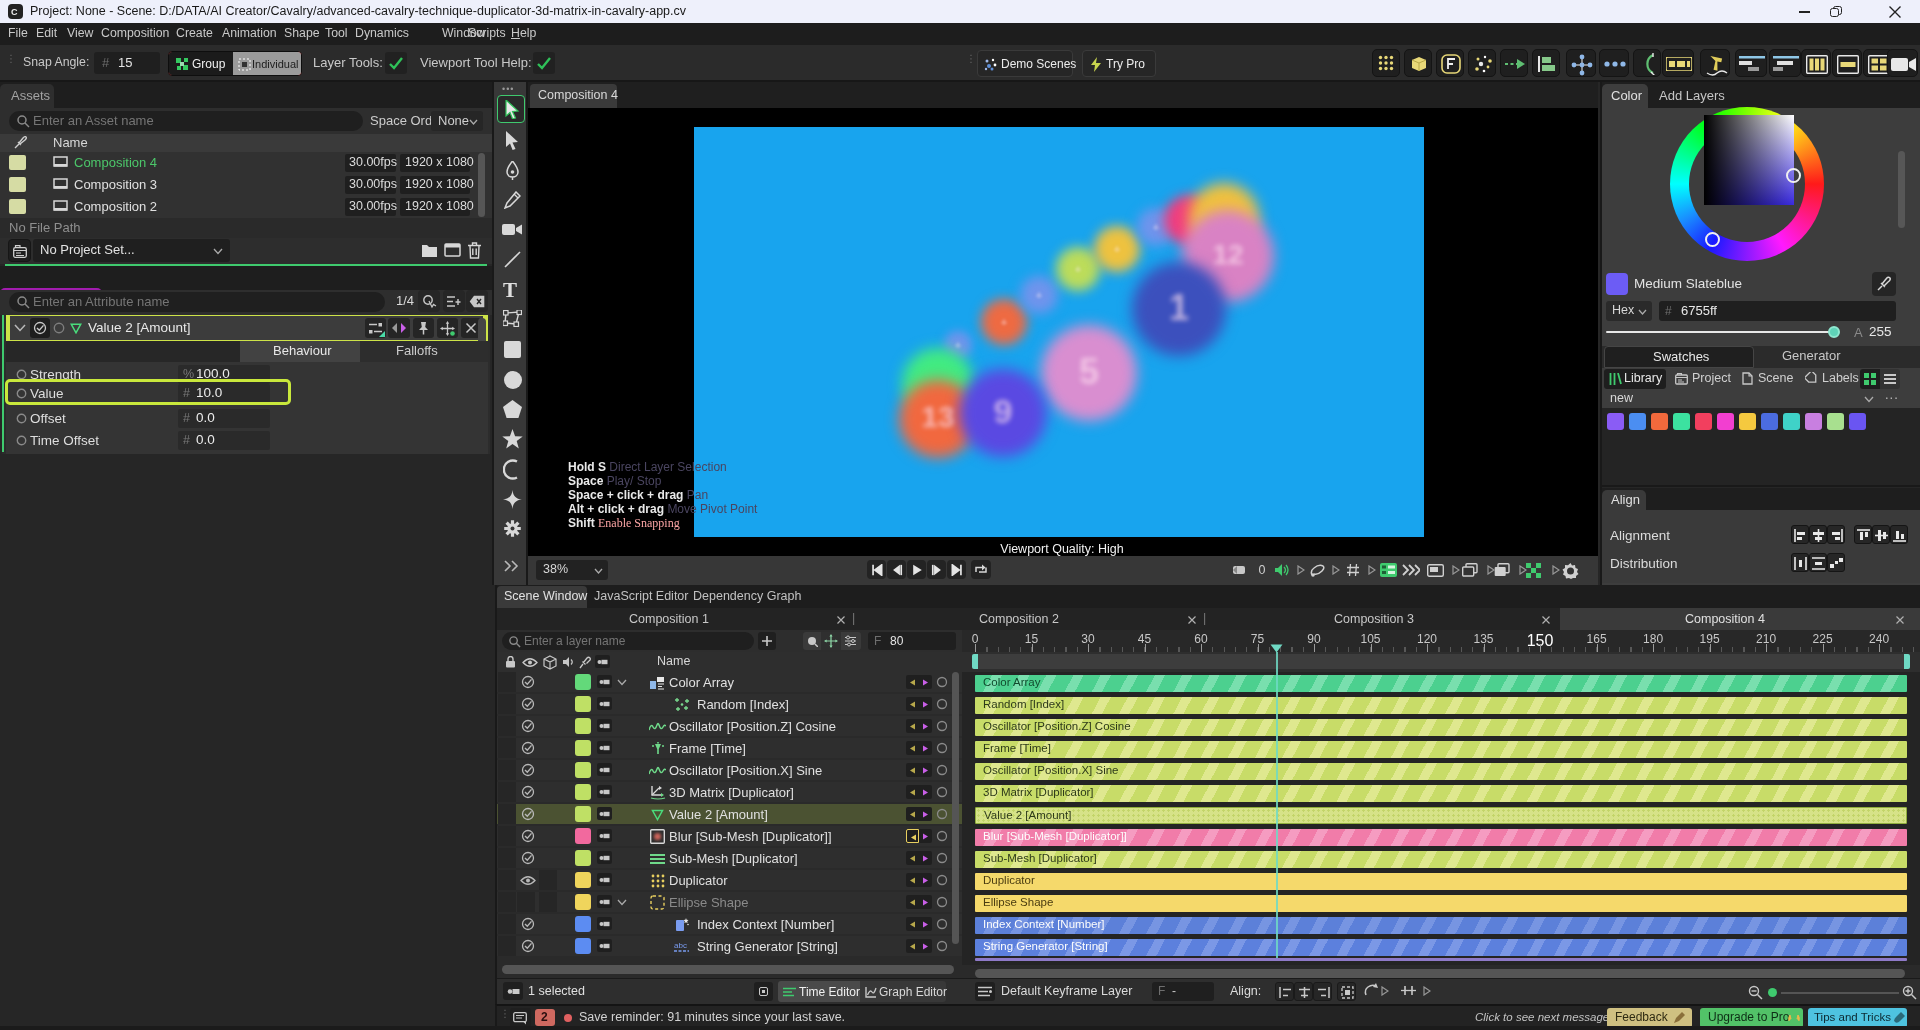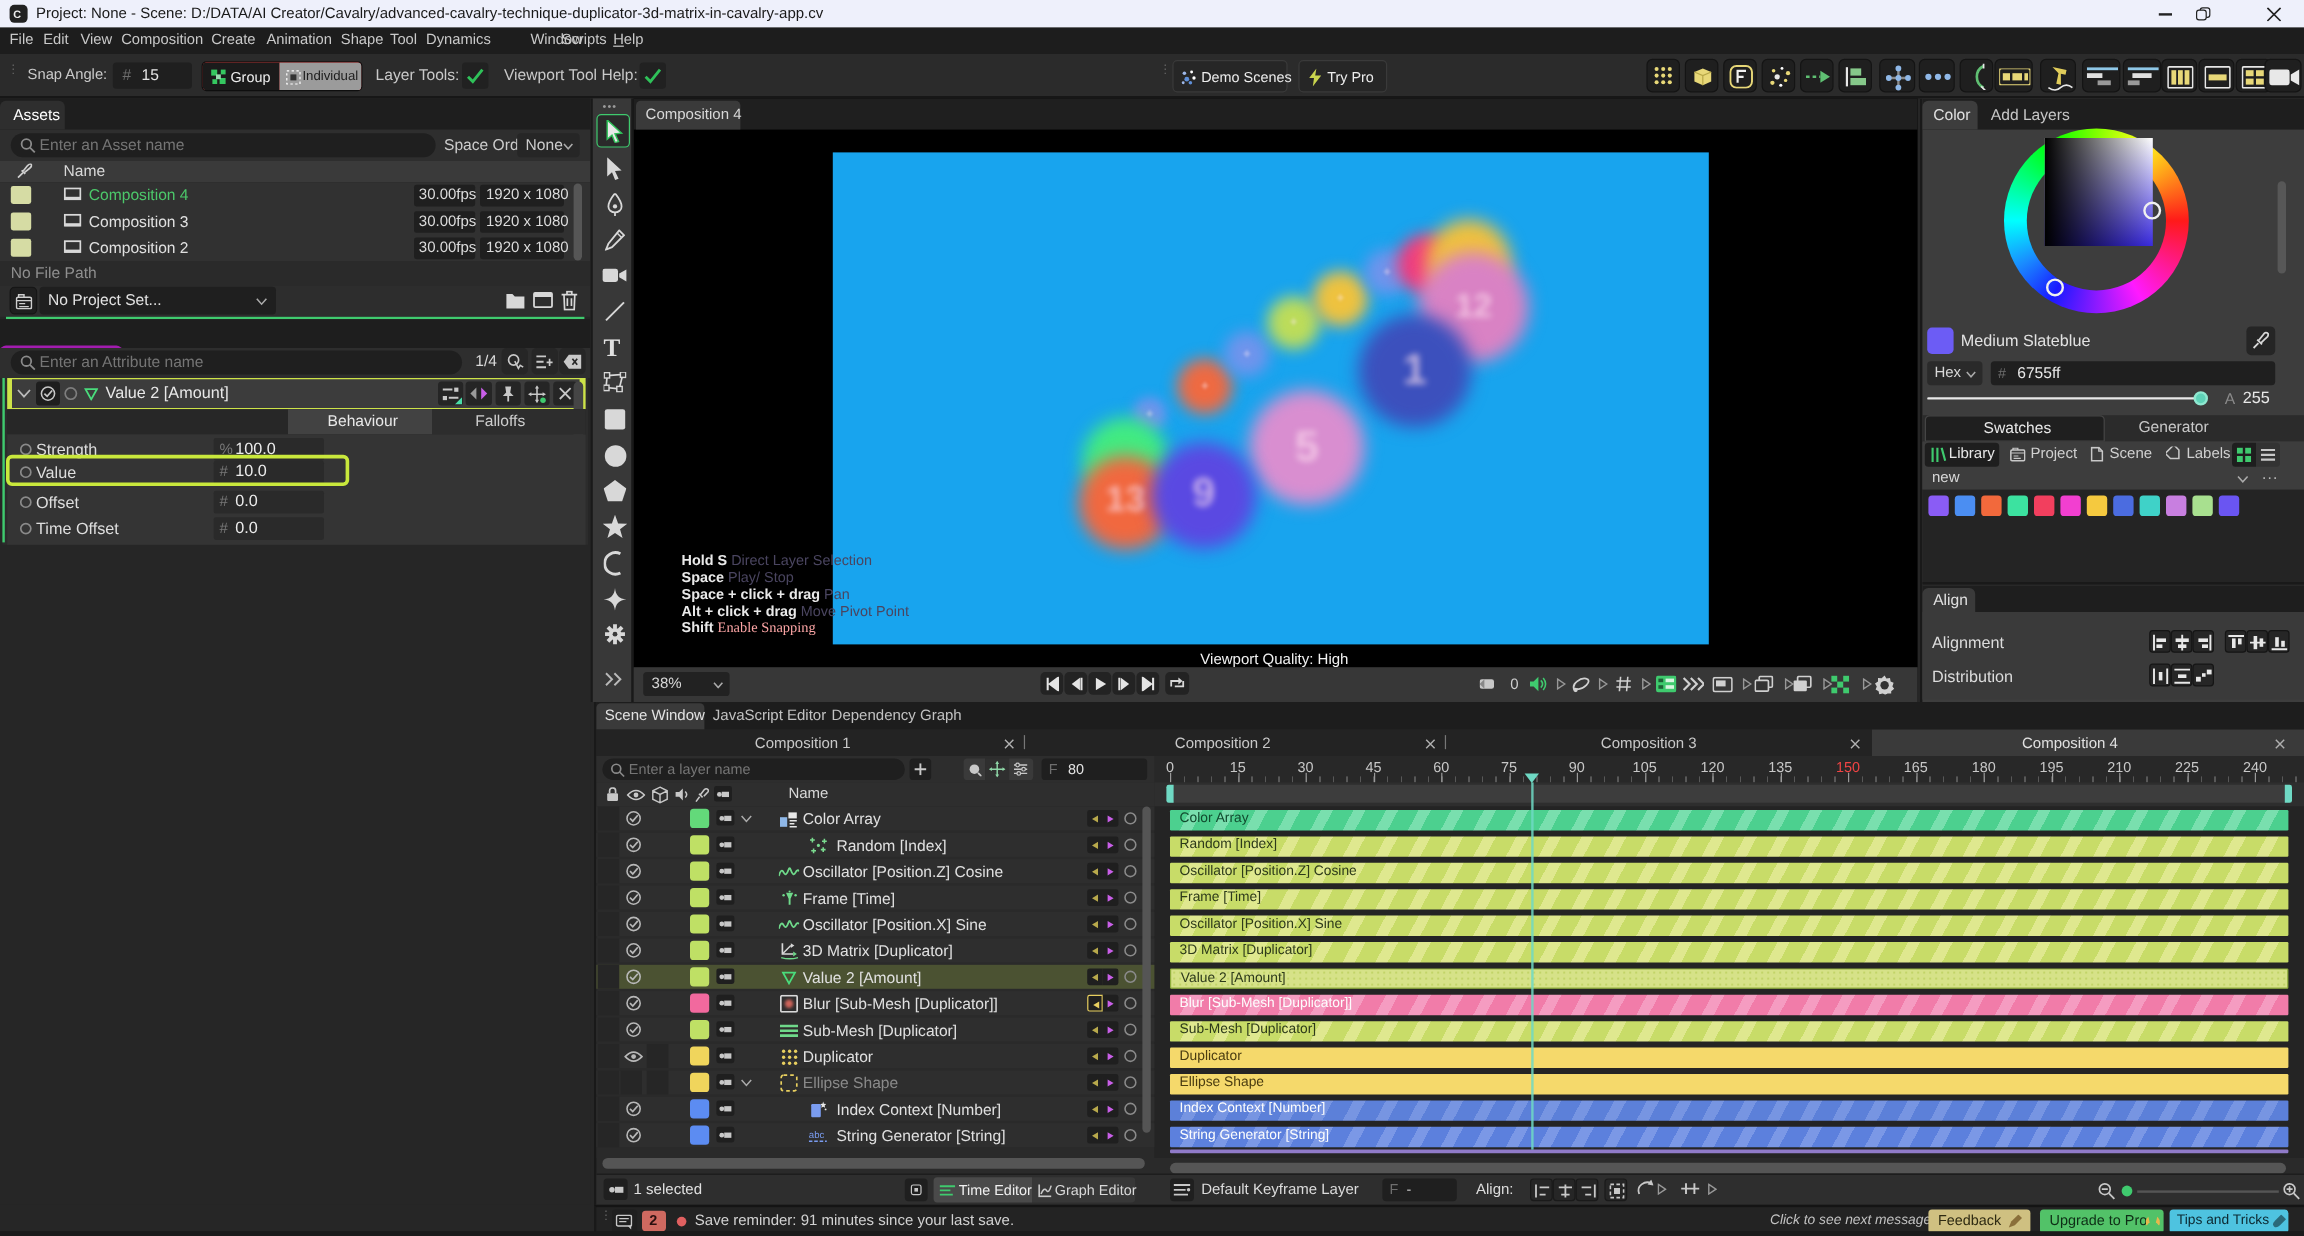--- a/index.html
+++ b/index.html
@@ -214,21 +214,21 @@
         <svg class="abs" style="left:3px;top:6px" width="26" height="17" viewBox="0 0 26 17">
           <rect x="0" y="2" width="17" height="13" rx="2" fill="#e8e8e8"></rect>
           <path d="M18 6 L25 2 L25 15 L18 11 Z" fill="#e8e8e8"></path>
           <circle cx="6" cy="0" r="0" fill="#e8e8e8"></circle>
         </svg>
       </div>
 </div>
 
 <div class="abs" style="left:0;top:82px;width:492px;height:922px;background:#262626;">
  <div class="abs" style="left:0;top:0;width:492px;height:26px;background:#1e1e1e;"></div>
- <div class="abs" style="left:0;top:2px;width:54px;height:24px;background:#2e2e2e;border-radius:5px 5px 0 0;color:#ffffff;font-size:13px;padding-left:24px;">
+ <div class="abs" style="left:0;top:2px;width:54px;height:24px;background:#2e2e2e;border-radius:5px 5px 0 0;color:#a3a3a3;font-size:13px;padding-left:24px;">
         <span class="abs" style="left:11px;top:4px;">Assets</span>
       </div>
  <div class="abs" style="left:0;top:26px;width:492px;height:26px;background:#2e2e2e;">
    <div class="abs" style="left:9px;top:3px;width:354px;height:20px;background:#1f1f1f;border-radius:10px;">
      <svg class="abs" style="left:7px;top:3px" width="14" height="14" viewBox="0 0 14 14">
             <circle cx="6" cy="6" r="4" fill="none" stroke="#8a8a8a" stroke-width="1.5"></circle>
             <path d="M9 9 L13 13" stroke="#8a8a8a" stroke-width="1.5"></path>
           </svg>
      <span class="abs" style="left:24px;top:2px;color:#757575;font-size:13px;">Enter an Asset name</span>
    </div>
@@ -933,21 +933,21 @@
         <div class="abs" style="left:-7.0px;top:2px;width:40px;text-align:center;color:#c8c8c8;font-size:12px;">0</div>
         <div class="abs" style="left:49.504999999999995px;top:2px;width:40px;text-align:center;color:#c8c8c8;font-size:12px;">15</div>
         <div class="abs" style="left:106.00999999999999px;top:2px;width:40px;text-align:center;color:#c8c8c8;font-size:12px;">30</div>
         <div class="abs" style="left:162.515px;top:2px;width:40px;text-align:center;color:#c8c8c8;font-size:12px;">45</div>
         <div class="abs" style="left:219.01999999999998px;top:2px;width:40px;text-align:center;color:#c8c8c8;font-size:12px;">60</div>
         <div class="abs" style="left:275.525px;top:2px;width:40px;text-align:center;color:#c8c8c8;font-size:12px;">75</div>
         <div class="abs" style="left:332.03px;top:2px;width:40px;text-align:center;color:#c8c8c8;font-size:12px;">90</div>
         <div class="abs" style="left:388.53499999999997px;top:2px;width:40px;text-align:center;color:#c8c8c8;font-size:12px;">105</div>
         <div class="abs" style="left:445.03999999999996px;top:2px;width:40px;text-align:center;color:#c8c8c8;font-size:12px;">120</div>
         <div class="abs" style="left:501.54499999999996px;top:2px;width:40px;text-align:center;color:#c8c8c8;font-size:12px;">135</div>
-        <div class="abs" style="left:558.05px;top:2px;width:40px;text-align:center;color:#ef4444;font-size:12px;">150</div>
+        <div class="abs" style="left:558.05px;top:2px;width:40px;text-align:center;color:#ffffff;font-size:16px;">150</div>
         <div class="abs" style="left:614.5549999999998px;top:2px;width:40px;text-align:center;color:#c8c8c8;font-size:12px;">165</div>
         <div class="abs" style="left:671.06px;top:2px;width:40px;text-align:center;color:#c8c8c8;font-size:12px;">180</div>
         <div class="abs" style="left:727.565px;top:2px;width:40px;text-align:center;color:#c8c8c8;font-size:12px;">195</div>
         <div class="abs" style="left:784.0699999999999px;top:2px;width:40px;text-align:center;color:#c8c8c8;font-size:12px;">210</div>
         <div class="abs" style="left:840.5749999999998px;top:2px;width:40px;text-align:center;color:#c8c8c8;font-size:12px;">225</div>
         <div class="abs" style="left:897.0799999999999px;top:2px;width:40px;text-align:center;color:#c8c8c8;font-size:12px;">240</div>
         <div class="abs" style="left:13px;top:17px;width:952px;height:5px;background:repeating-linear-gradient(90deg,#585858 0 1.2px,transparent 1.2px 11.3px);"></div>
         <div class="abs" style="left:13.0px;top:14px;width:1.2px;height:8px;background:#9a9a9a;"></div>
         <div class="abs" style="left:69.5px;top:14px;width:1.2px;height:8px;background:#9a9a9a;"></div>
         <div class="abs" style="left:126.0px;top:14px;width:1.2px;height:8px;background:#9a9a9a;"></div>

